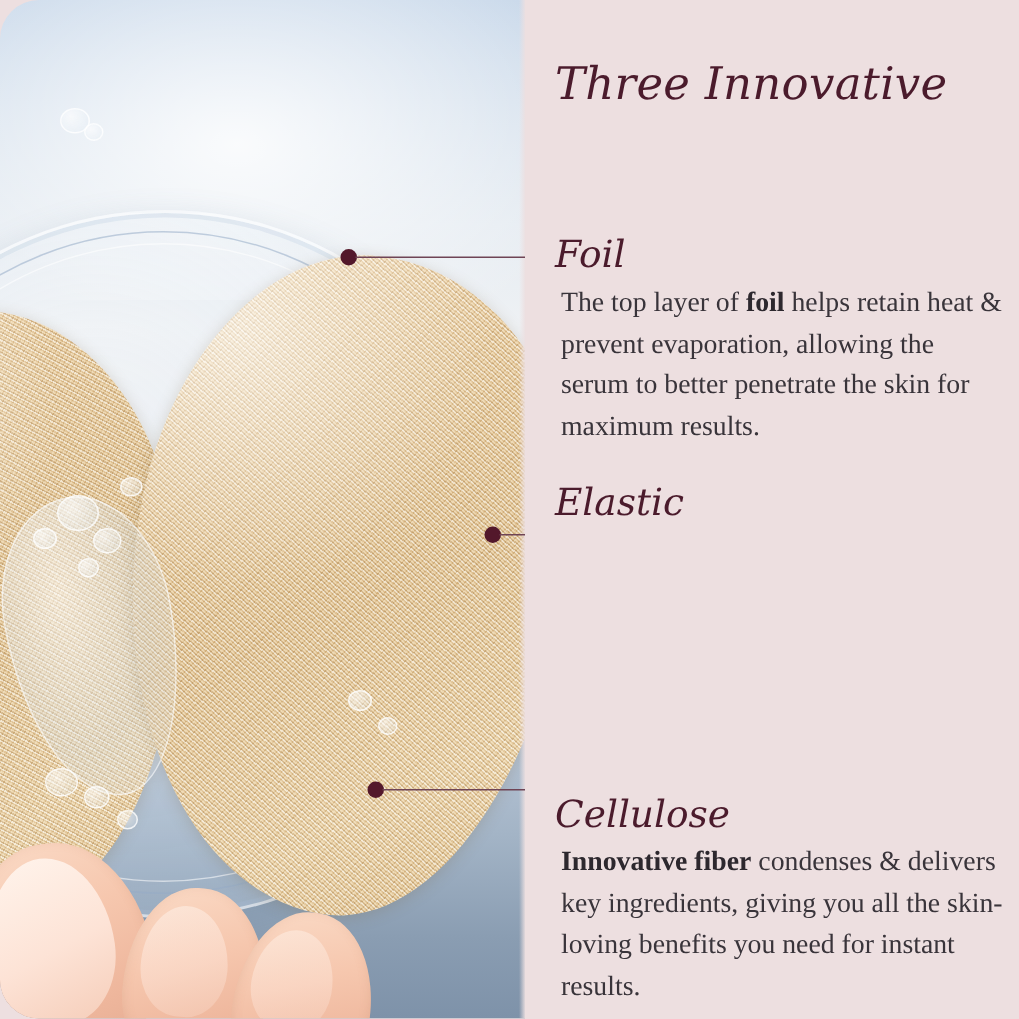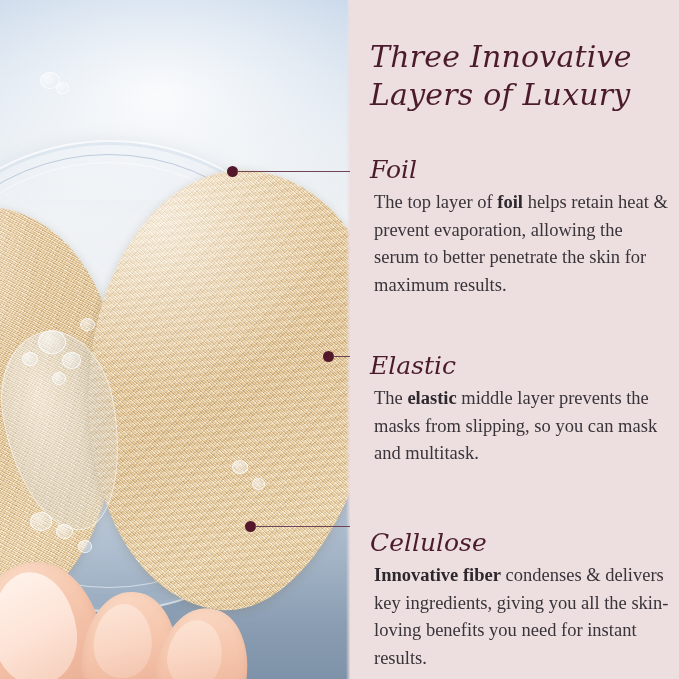--- a/index.html
+++ b/index.html
@@ -1,21 +1,21 @@
 <!DOCTYPE html>
 <html><head>
 <meta charset="utf-8">
 <style>
   html,body{margin:0;padding:0;}
   body{
     width:679px;height:679px;overflow:hidden;
     font-family:"Liberation Sans", sans-serif;
     background:#eddfe0;
   }
-  .canvas{position:relative;width:679px;height:679px;overflow:hidden;}
+  .canvas{position:relative;width:679px;height:679px;overflow:hidden;border-radius:26px;}
 
   
   .photo{
     position:absolute;left:0;top:0;width:350px;height:679px;overflow:hidden;
     background:linear-gradient(180deg,
         #cbdaeb 0%, #d7e2ee 10%, #e6ecf2 22%, #eef1f4 32%,
         #e6ebf1 44%, #d3dde8 58%, #bcc9da 70%, #a3b4c6 82%, #8a9db2 92%, #7e92a9 100%);
   }
   
   .sky-glow{
@@ -93,21 +93,21 @@
   .title{
     position:absolute;left:20px;top:38px;width:300px;
     font-family:"DejaVu Serif", serif;
     font-style:italic;
     font-size:30px;line-height:38px;
     color:#4b1b2c;
     letter-spacing:.2px;
   }
   .section{position:absolute;left:20px;width:305px;}
   .sec-foil{top:155px;}
-  .sec-elastic{top:351px;}
+  .sec-elastic{top:320px;}
   .sec-cell{top:528px;}
   .sec-head{
     font-family:"DejaVu Serif", serif;
     font-style:italic;
     font-size:25px;line-height:30px;
     color:#4b1b2c;
     margin:0 0 3px 0;
   }
   .sec-body{
     font-family:Liberation Serif, serif;
@@ -168,31 +168,29 @@
   <div class="dot" style="left:323px;top:351px;"></div>
   <div class="leader" style="left:333px;top:356px;width:32px;"></div>
 
   <div class="dot" style="left:245px;top:521px;"></div>
   <div class="leader" style="left:255px;top:526px;width:110px;"></div>
 
   <div class="panel">
 
     <div class="title">
       <div>Three Innovative</div>
-      <div>Layers of Luxury</div>
     </div>
 
     <div class="section sec-foil">
       <div class="sec-head">Foil</div>
       <p class="sec-body"><span>The top layer of </span><b>foil</b><span> helps retain heat &amp; prevent evaporation, allowing the serum to better penetrate the skin for maximum results.</span></p>
     </div>
 
     <div class="section sec-elastic">
       <div class="sec-head">Elastic</div>
-      <p class="sec-body"><span>The </span><b>elastic</b><span> middle layer prevents the masks from slipping, so you can mask and multitask.</span></p>
     </div>
 
     <div class="section sec-cell">
       <div class="sec-head">Cellulose</div>
       <p class="sec-body"><span></span><b>Innovative fiber</b><span> condenses &amp; delivers key ingredients, giving you all the skin-loving benefits you need for instant results.</span></p>
     </div>
 
   </div>
 </div>
 

